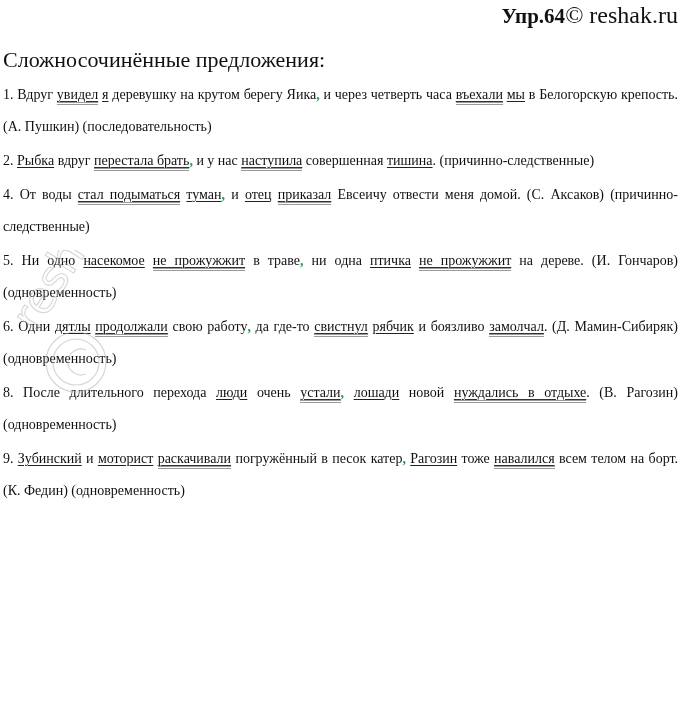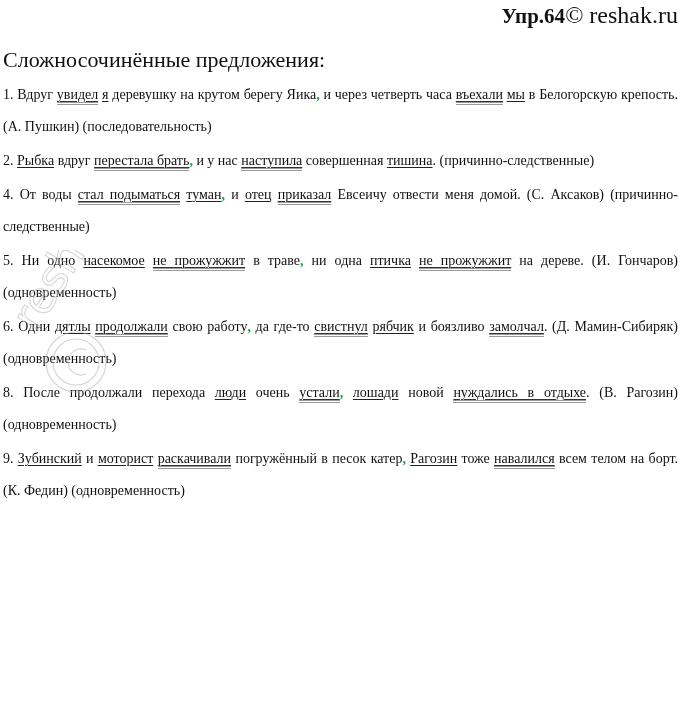--- a/index.html
+++ b/index.html
@@ -38,21 +38,21 @@
     <span class="copyright">© reshak.ru</span>
   </div>
   <div class="intro">Сложносочинённые предложения:</div>
 
   <div id="items">
     <p class="item"><span>1.</span><span> Вдруг </span><span class="pred">увидел</span><span> </span><span class="subj">я</span><span> деревушку на крутом берегу Яика</span><span class="comma">,</span><span> и через четверть часа </span><span class="pred">въехали</span><span> </span><span class="subj">мы</span><span> в Белогорскую крепость. (А. Пушкин) (последовательность)</span></p>
     <p class="item"><span>2.</span><span> </span><span class="subj">Рыбка</span><span> вдруг </span><span class="pred">перестала брать</span><span class="comma">,</span><span> и у нас </span><span class="pred">наступила</span><span> совершенная </span><span class="subj">тишина</span><span>. (причинно-следственные)</span></p>
     <p class="item"><span>4.</span><span> От воды </span><span class="pred">стал подыматься</span><span> </span><span class="subj">туман</span><span class="comma">,</span><span> и </span><span class="subj">отец</span><span> </span><span class="pred">приказал</span><span> Евсеичу отвести меня домой. (С. Аксаков) (причинно-следственные)</span></p>
     <p class="item"><span>5.</span><span> Ни одно </span><span class="subj">насекомое</span><span> </span><span class="pred">не прожужжит</span><span> в траве</span><span class="comma">,</span><span> ни одна </span><span class="subj">птичка</span><span> </span><span class="pred">не прожужжит</span><span> на дереве. (И. Гончаров) (одновременность)</span></p>
     <p class="item"><span>6.</span><span> Одни </span><span class="subj">дятлы</span><span> </span><span class="pred">продолжали</span><span> свою работу</span><span class="comma">,</span><span> да где-то </span><span class="pred">свистнул</span><span> </span><span class="subj">рябчик</span><span> и боязливо </span><span class="pred">замолчал</span><span>. (Д. Мамин-Сибиряк) (одновременность)</span></p>
-    <p class="item"><span>8.</span><span> После продолжали перехода </span><span class="subj">люди</span><span> очень </span><span class="pred">устали</span><span class="comma">,</span><span> </span><span class="subj">лошади</span><span> новой </span><span class="pred">нуждались в отдыхе</span><span>. (В. Рагозин) (одновременность)</span></p>
+    <p class="item"><span>8.</span><span> После длительного перехода </span><span class="subj">люди</span><span> очень </span><span class="pred">устали</span><span class="comma">,</span><span> </span><span class="subj">лошади</span><span> новой </span><span class="pred">нуждались в отдыхе</span><span>. (В. Рагозин) (одновременность)</span></p>
     <p class="item"><span>9.</span><span> </span><span class="subj">Зубинский</span><span> и </span><span class="subj">моторист</span><span> </span><span class="pred">раскачивали</span><span> погружённый в песок катер</span><span class="comma">,</span><span> </span><span class="subj">Рагозин</span><span> тоже </span><span class="pred">навалился</span><span> всем телом на борт. (К. Федин) (одновременность)</span></p>
   </div>
 </div>
 
 <svg class="watermark" viewBox="0 0 180 200">
   <g fill="none" stroke="#b5b5b5" stroke-width="1.2">
     <circle cx="62" cy="112" r="30"></circle>
     <circle cx="62" cy="112" r="23"></circle>
     <path d="M72 100 a13 13 0 1 0 0 24"></path>
     <text x="20" y="40" font-family="DejaVu Sans, sans-serif" font-size="44" transform="rotate(-58 60 60)" fill="none" stroke="#b5b5b5" stroke-width="1.1">reshak</text>

